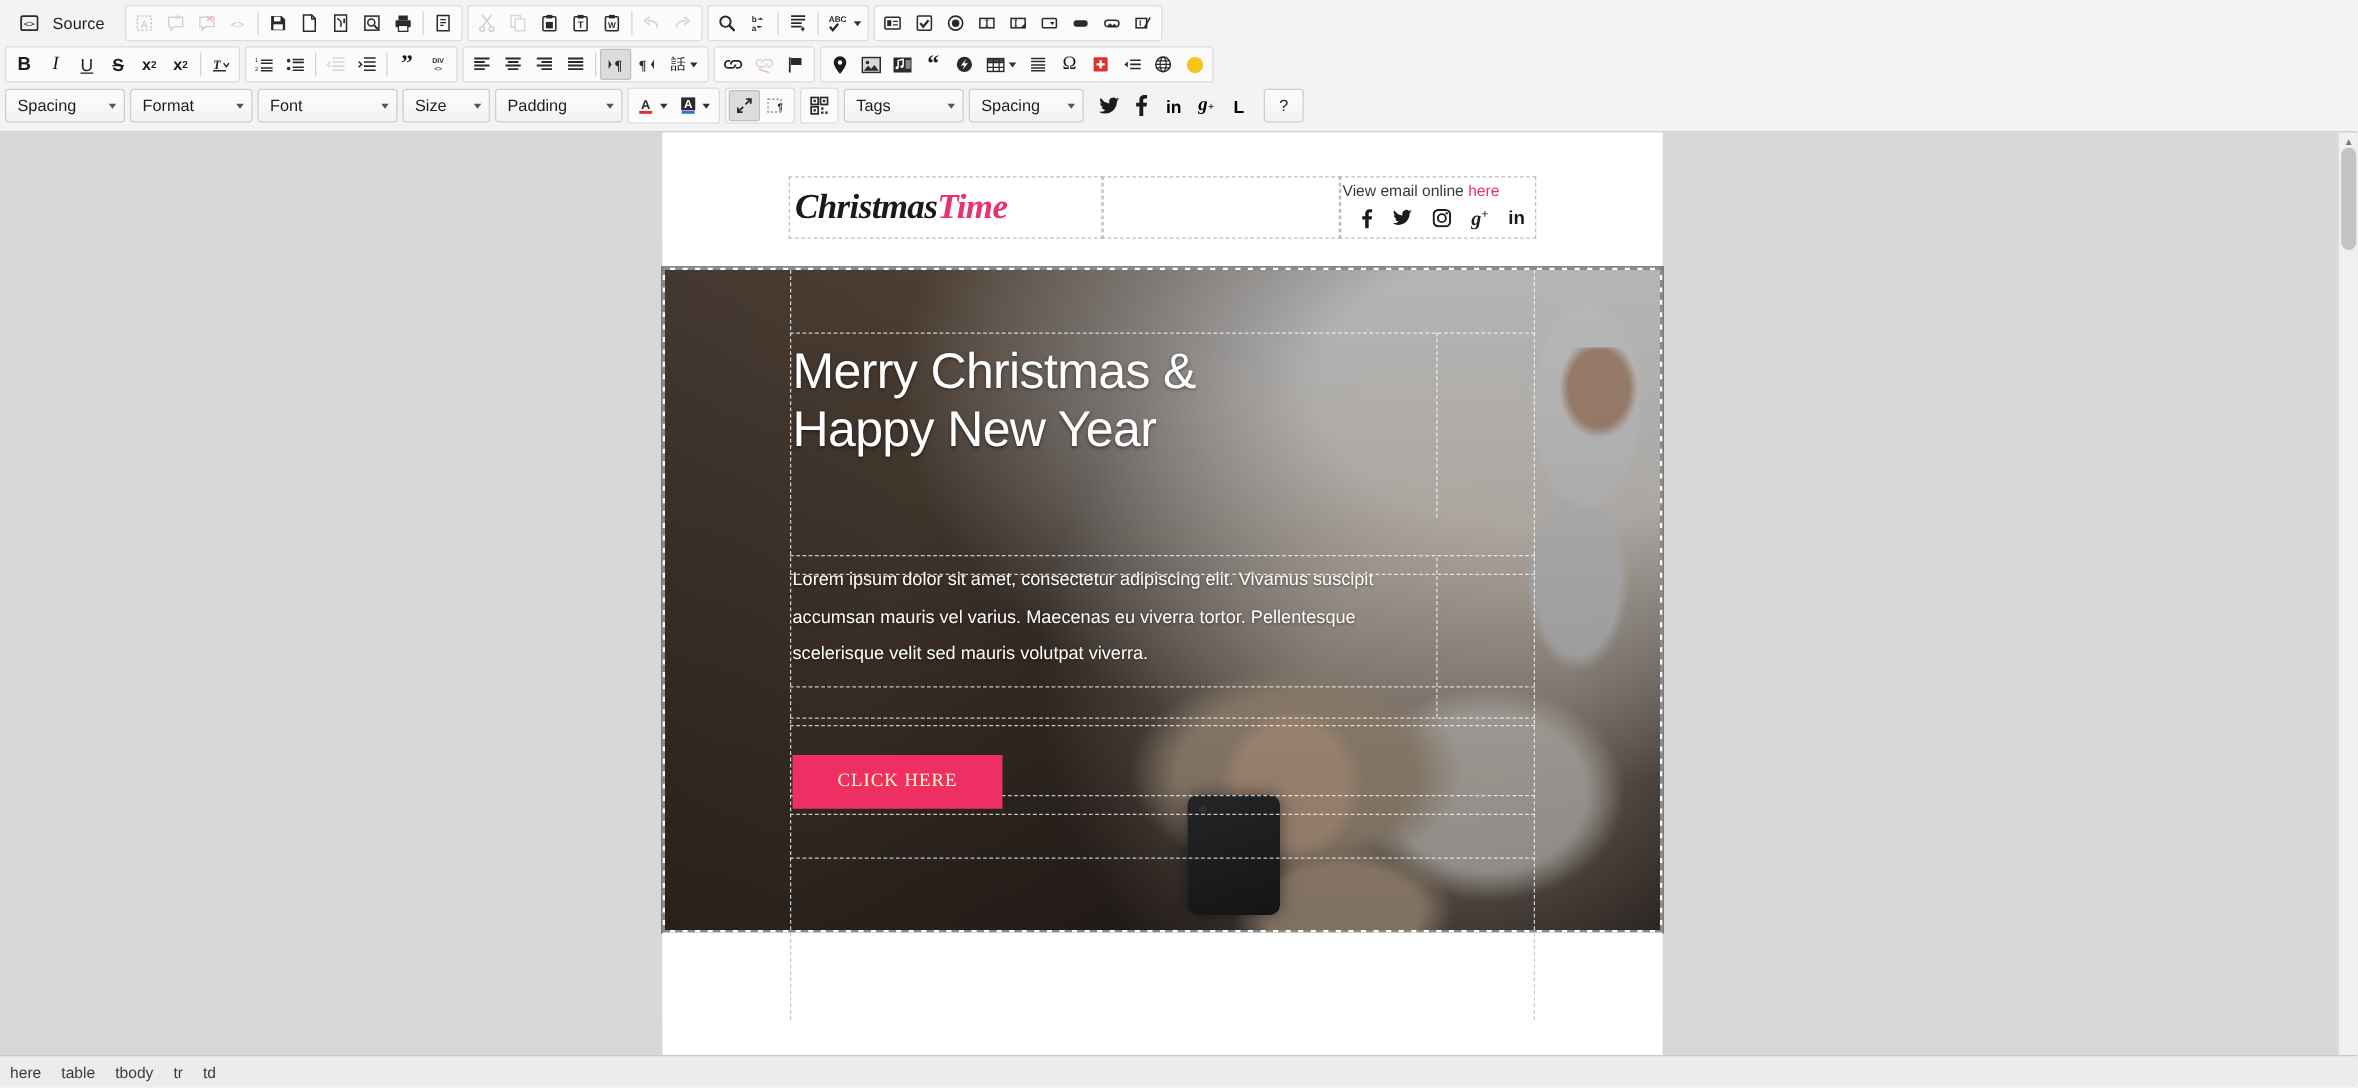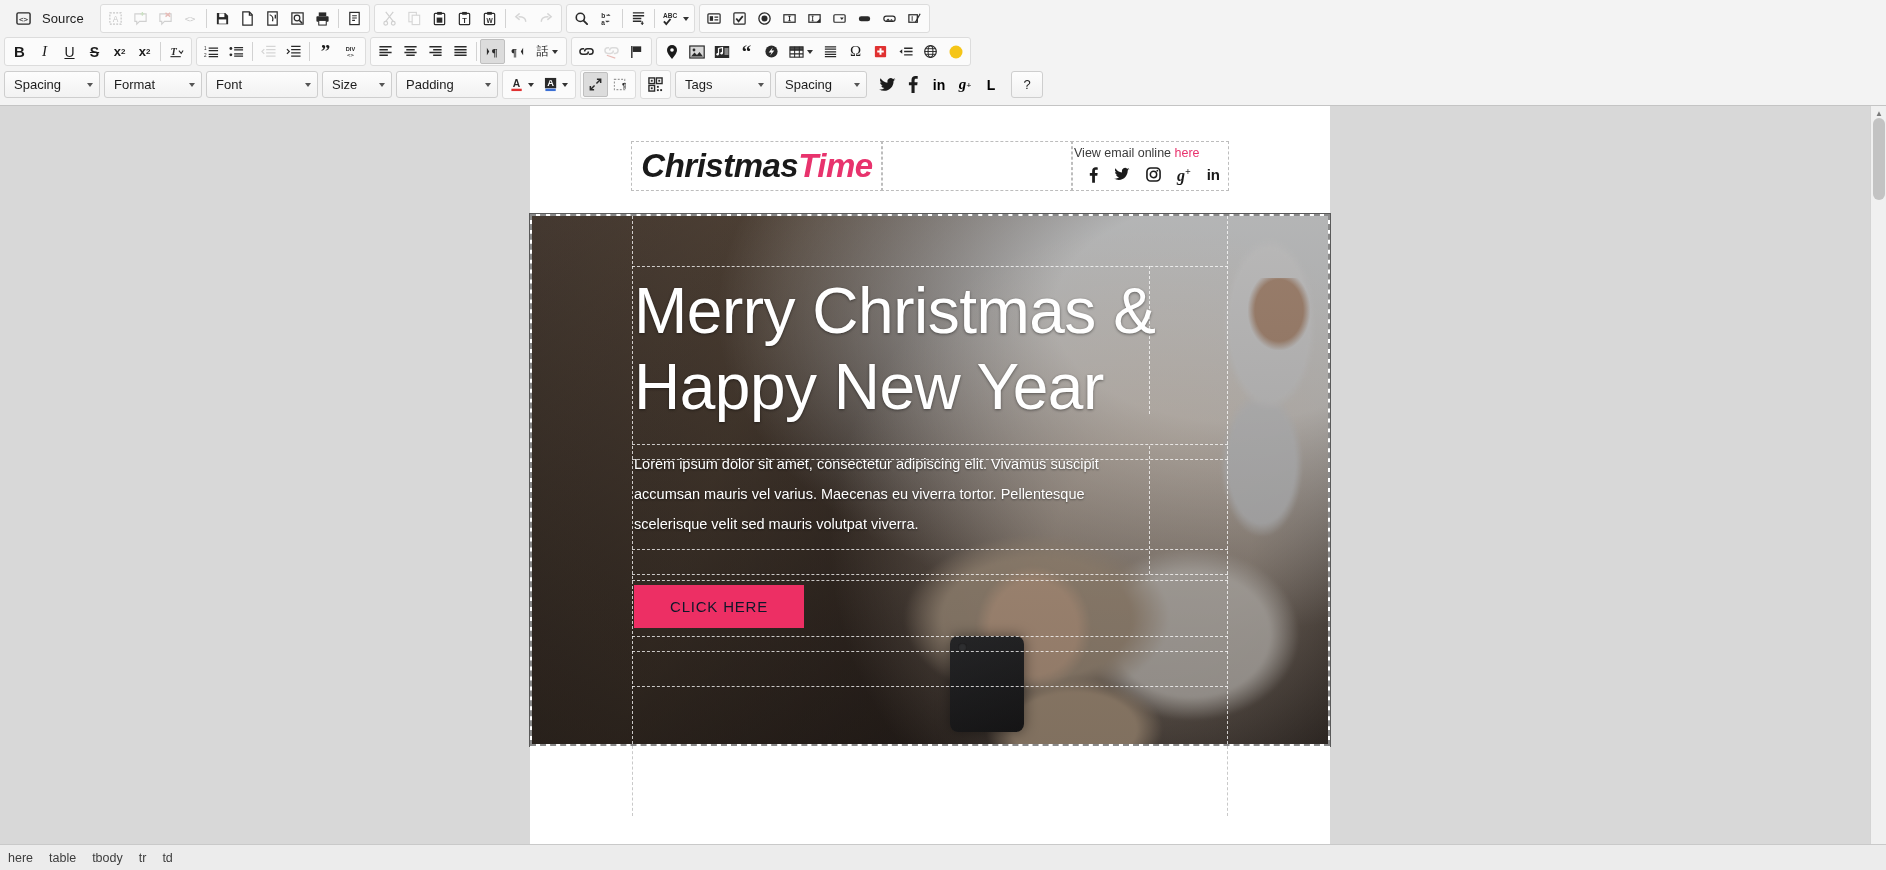--- a/index.html
+++ b/index.html
@@ -114,28 +114,27 @@
     background: #fff;
   }
   .hdr-table {
     margin: 0 auto;
     width: 596px;
     border-collapse: collapse;
   }
   .cell-dot { outline: 1px dashed #bdbdbd; }
   .logo-cell { width: 250px; padding: 6px 4px 6px 4px; vertical-align: middle; }
   .logo {
-    font-family: Liberation Sans, sans-serif;
+    font-family: Liberation Serif, serif;
     font-style: italic;
     font-weight: bold;
-    font-size: 33px;
+    font-size: 28px;
     letter-spacing: -.5px;
     white-space: nowrap;
     line-height: 1.1;
-    text-align: center;
   }
   .logo .b { color: #1a1a1a; }
   .logo .p { color: #e8336d; }
   .spacer-cell { width: 190px; }
   .right-cell { width: 156px; text-align: left; padding: 4px 2px; vertical-align: top; }
   .view-online {
     font-size: 12.5px; color: #3a3a3a; white-space: nowrap; padding-bottom: 7px;
   }
   .view-online a { color: #e8336d; text-decoration: none; }
   .soc-row { display: flex; gap: 16px; justify-content: flex-end; padding-right: 6px; }
@@ -207,39 +206,39 @@
   .vz { position: absolute; top: 0; bottom: 0; border-left: 1px dashed rgba(255,255,255,.75); }
 
   .hero-content {
     position: absolute; left: 50%; transform: translateX(-50%);
     top: 0; width: 596px; height: 100%;
     color: #fff;
     padding: 0 2px;
   }
   .hero-title {
     position: absolute; left: 2px; top: 58px; width: 592px;
-    font-size: 64px; font-weight: normal; line-height: 1.18;
+    font-size: 40px; font-weight: normal; line-height: 1.18;
     letter-spacing: -.5px;
     text-shadow: 0 1px 3px rgba(0,0,0,.45);
   }
   .hero-body {
     position: absolute; left: 2px; top: 234px; width: 508px;
     font-size: 14.5px; line-height: 2.05; color: #fff;
     text-shadow: 0 1px 2px rgba(0,0,0,.5);
   }
   .hero-cta {
-    position: absolute; left: 2px; top: 369px;
+    position: absolute; left: 2px; top: 388px;
     background: #ed2f64;
-    color: #0f172a;
+    color: #fef9c3;
     font-size: 15px;
     letter-spacing: .8px;
     padding: 13px 36px;
     border: 0;
     cursor: pointer;
-    font-family: Liberation Sans, sans-serif;
+    font-family: Liberation Serif, serif;
   }
 
   .post-hero {
     height: 70px; background: #fff; position: relative;
   }
   .post-grid {
     position: absolute; left: 50%; transform: translateX(-50%);
     top: 0; width: 596px; height: 100%;
     border-left: 1px dashed #c9c9c9; border-right: 1px dashed #c9c9c9;
   }

